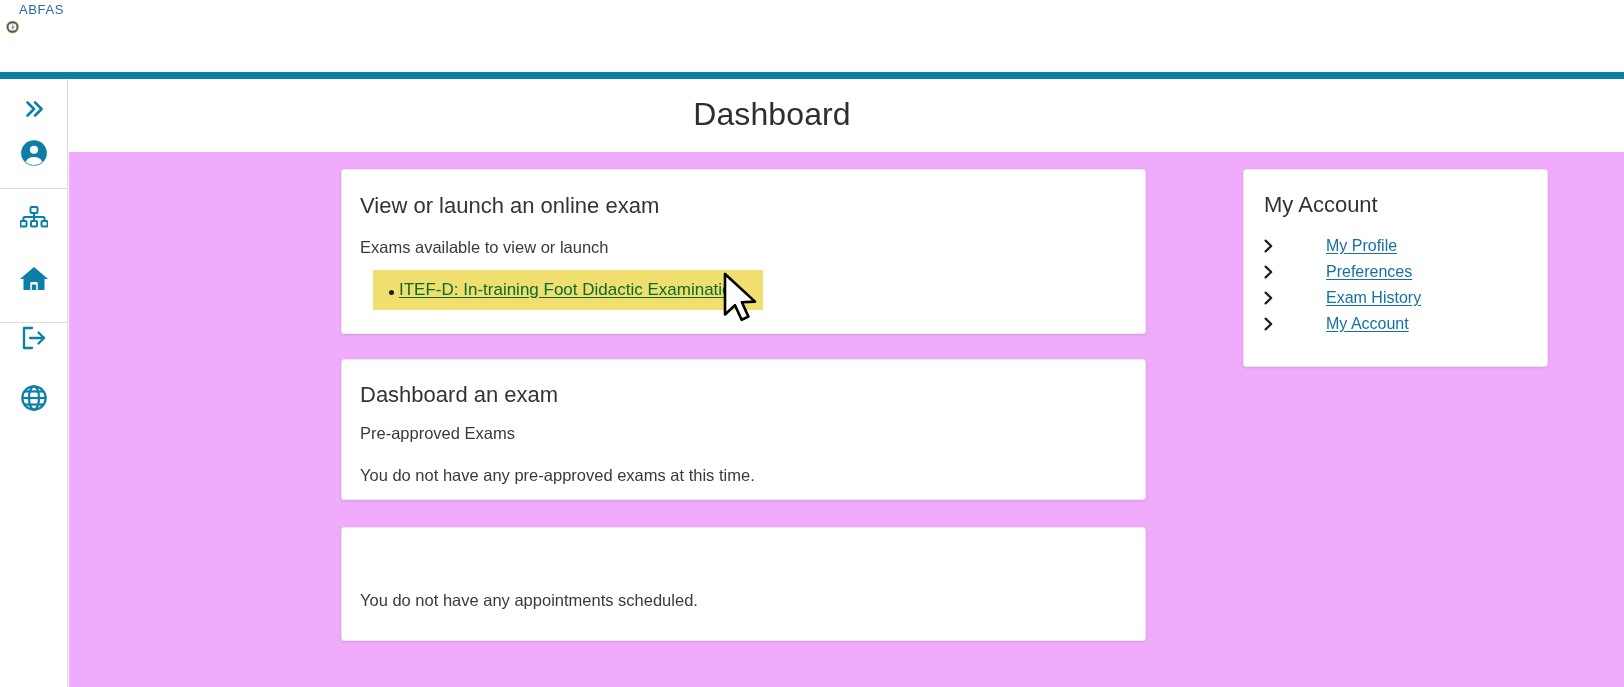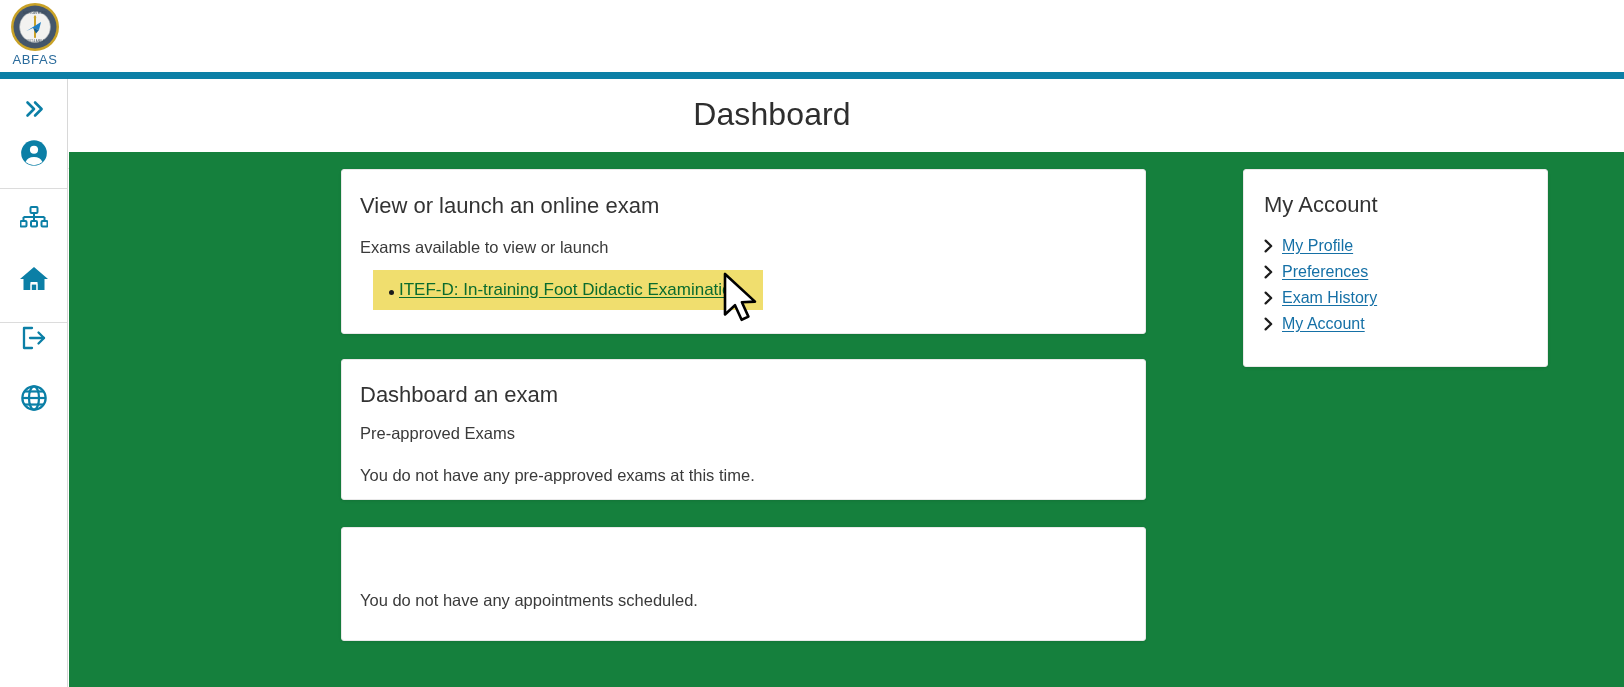--- a/index.html
+++ b/index.html
@@ -16,22 +16,21 @@
     position: absolute;
     left: 0; top: 0;
     width: 1624px; height: 72px;
     background: #ffffff;
   }
   .brand-logo-wrap {
     position: absolute;
     left: 6px; top: 2px;
     width: 58px; height: 68px;
     display: flex;
-    flex-direction: column;
-    align-items: center;
+    flex-direction: row;
   }
   .brand-seal { width: 50px; height: 50px; display: block; }
   .brand-word {
     font-size: 13px;
     color: #2a6b9c;
     letter-spacing: 0.6px;
     font-weight: 400;
     line-height: 14px;
     margin-top: 1px;
   }
@@ -86,21 +85,21 @@
     color: #2e2e2e;
     letter-spacing: 0.1px;
     padding-right: 148px;
   }
 
   
   .canvas {
     position: absolute;
     left: 69px; top: 152px;
     width: 1555px; height: 535px;
-    background: #15803d;
+    background: #f0abfc;
   }
 
   
   .card {
     position: absolute;
     background: #ffffff;
     border: 1px solid #e9e9e9;
     border-radius: 3px;
     box-shadow: 0 1px 3px rgba(0,0,0,0.10);
   }
@@ -162,20 +161,21 @@
   .acct-list {
     position: absolute;
     left: 20px; top: 63px;
     width: 265px;
   }
   .acct-row {
     display: flex;
     align-items: center;
     height: 26px;
     cursor: pointer;
+    gap: 44px;
   }
   .acct-chev {
     width: 18px;
     flex: 0 0 18px;
     display: flex;
     align-items: center;
     justify-content: flex-start;
   }
   .acct-link {
     font-size: 16px;

